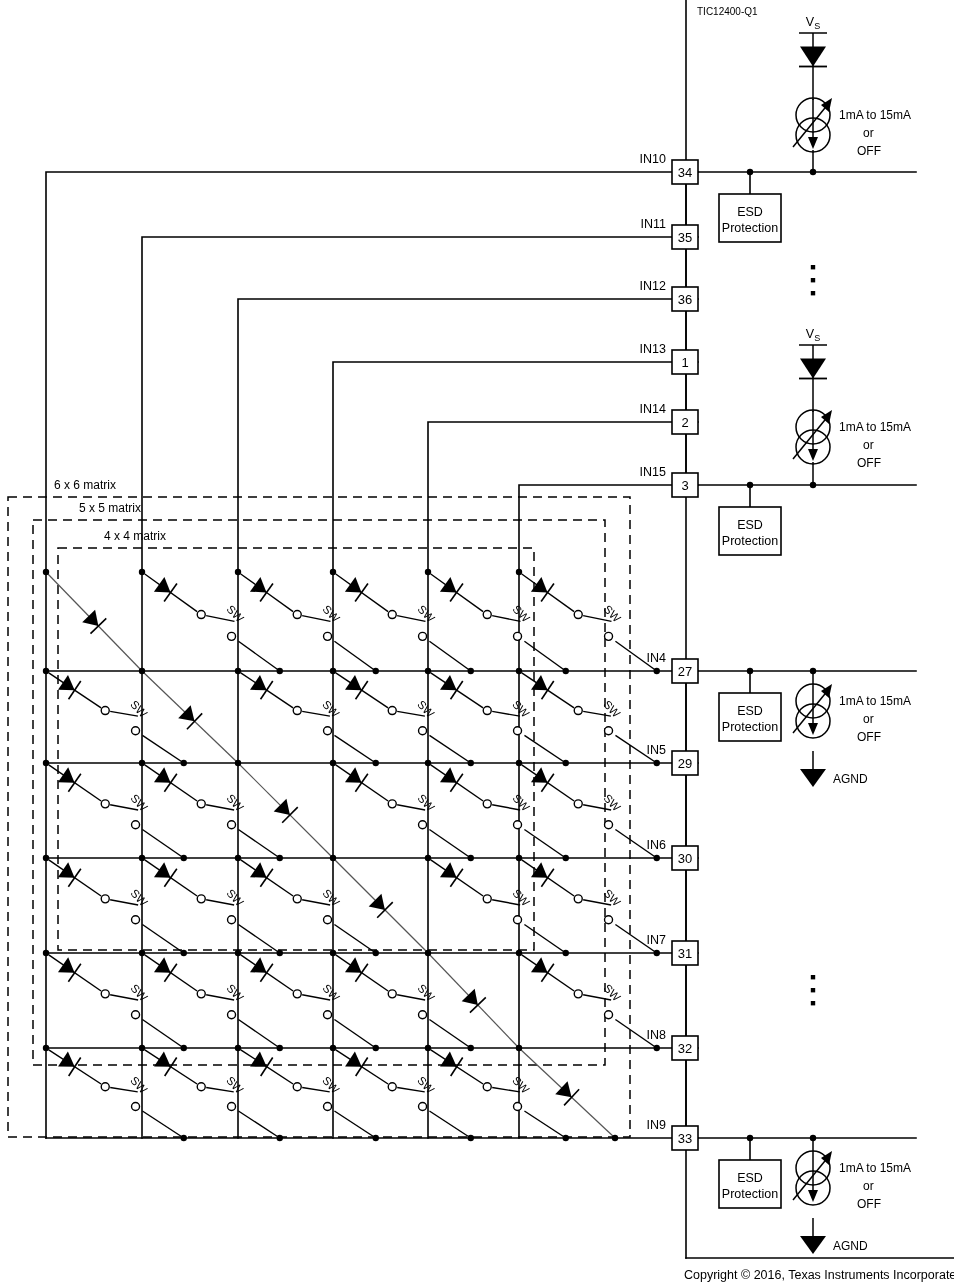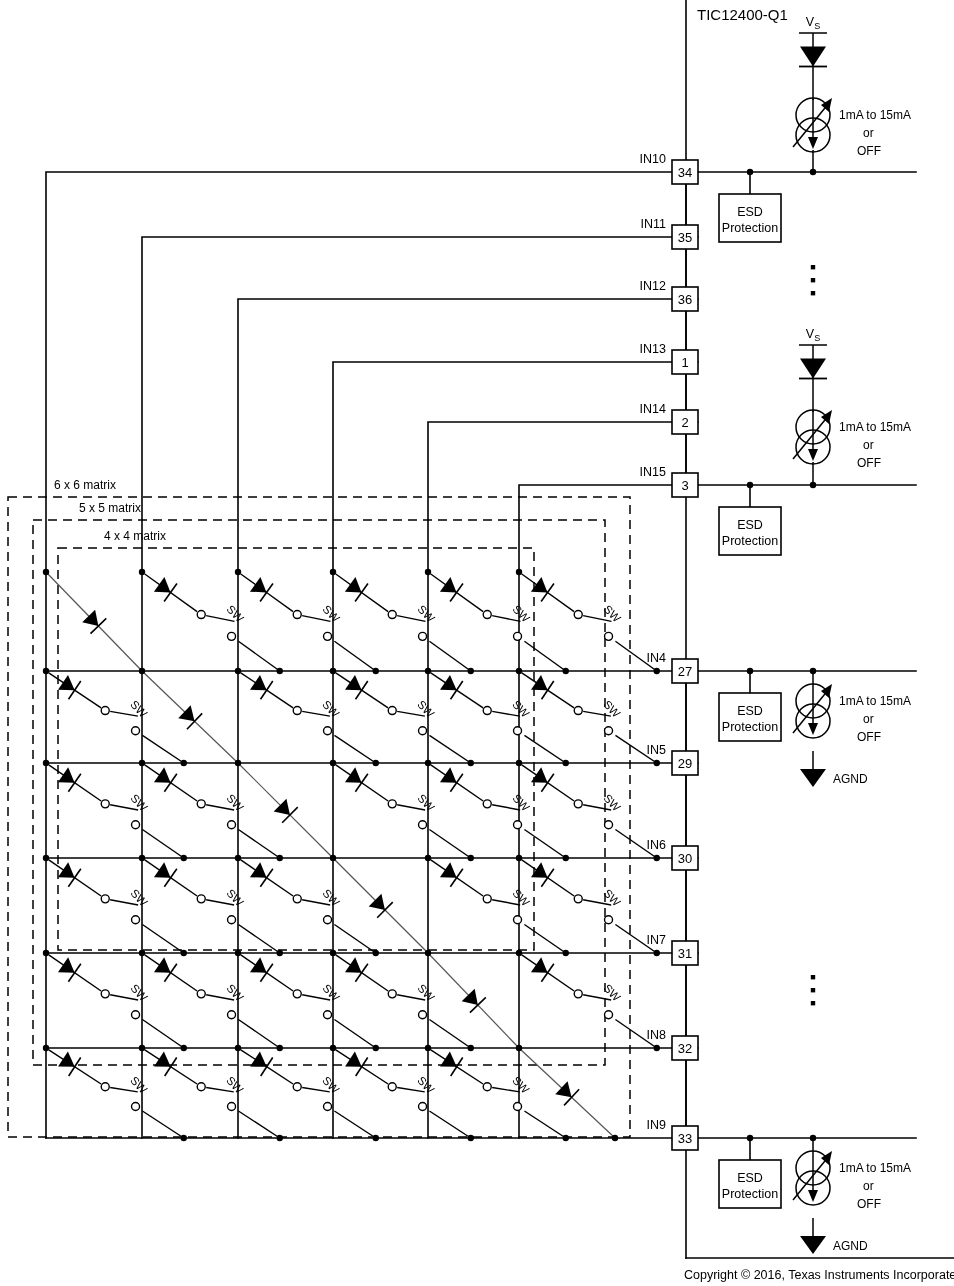--- a/index.html
+++ b/index.html
@@ -603,16 +603,16 @@
         <text x="857" y="741" class="txt-sm">OFF</text>
         <text x="833" y="783" class="txt-sm">AGND</text>
         <text x="839" y="1172" class="txt-sm">1mA to 15mA</text>
         <text x="863" y="1190" class="txt-sm">or</text>
         <text x="857" y="1208" class="txt-sm">OFF</text>
         <text x="833" y="1250" class="txt-sm">AGND</text>
       </g>
   </svg>
 
   <div style="position:absolute;left:0;top:0;width:0;height:0;overflow:visible;">
-    <span style="position:absolute;left:697px;top:6px;font-size:15px;white-space:nowrap;">TIC12400-Q1</span>
+    <span style="position:absolute;left:697px;top:6px;font-size:10px;white-space:nowrap;">TIC12400-Q1</span>
     <span style="position:absolute;left:684px;top:1268px;font-size:12.5px;white-space:nowrap;">Copyright © 2016, Texas Instruments Incorporated</span>
   </div>
 </div>
 
 </body></html>

